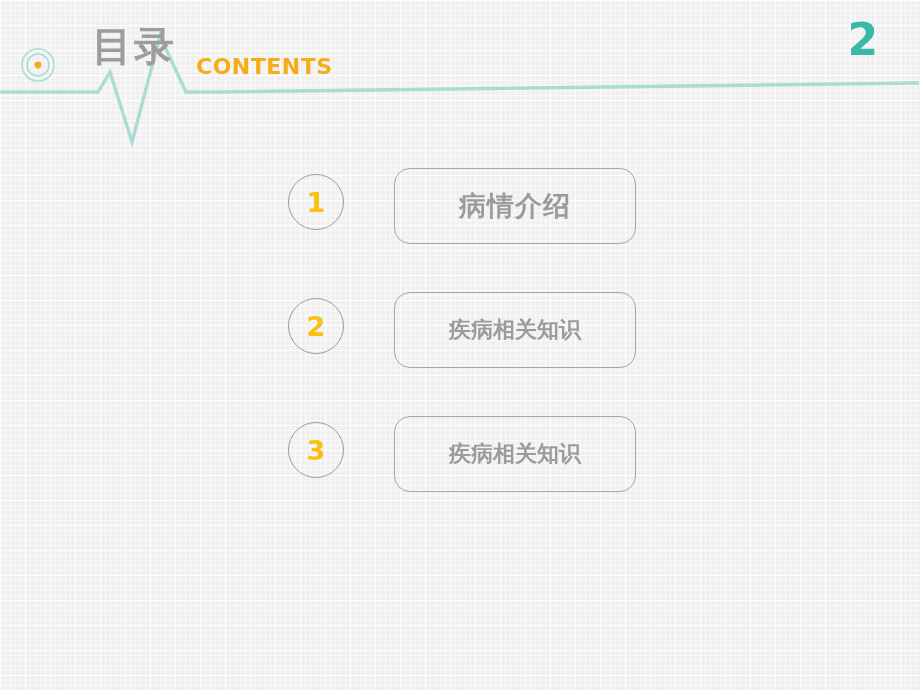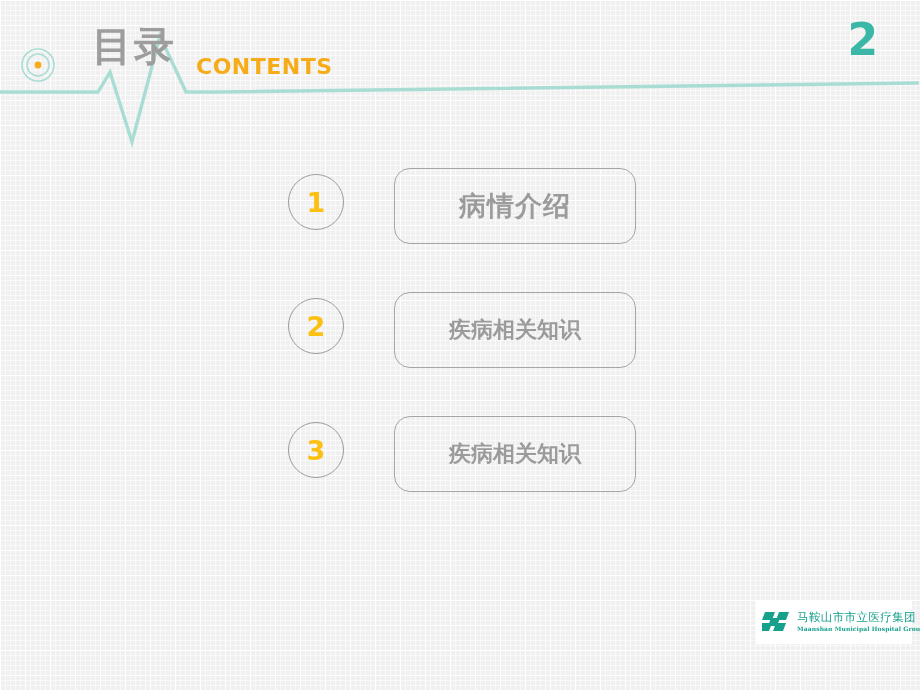--- a/index.html
+++ b/index.html
@@ -230,28 +230,15 @@
 
     <div class="agenda-row">
       <div class="agenda-num">3</div>
       <div class="agenda-box">
         <span class="agenda-label wide">疾病相关知识</span>
       </div>
     </div>
 
   </div>
 
-  <div class="logo-panel">
-    <svg class="logo-mark" viewBox="0 0 30 26" width="30" height="26">
-      <polygon points="3,3 13,3 10,11 0,11" fill="#17a08c"></polygon>
-      <polygon points="17,3 27,3 24,11 14,11" fill="#17a08c"></polygon>
-      <polygon points="9,9 18,9 15,17 6,17" fill="#17a08c"></polygon>
-      <polygon points="0,14 10,14 7,22 -3,22" fill="#17a08c"></polygon>
-      <polygon points="14,14 24,14 21,22 11,22" fill="#17a08c"></polygon>
-    </svg>
-    <div class="logo-text">
-      <span class="logo-cn">马鞍山市市立医疗集团</span>
-      <span class="logo-en">Maanshan Municipal Hospital Group</span>
-    </div>
-  </div>
 
 
 </div>
 
 </body></html>

